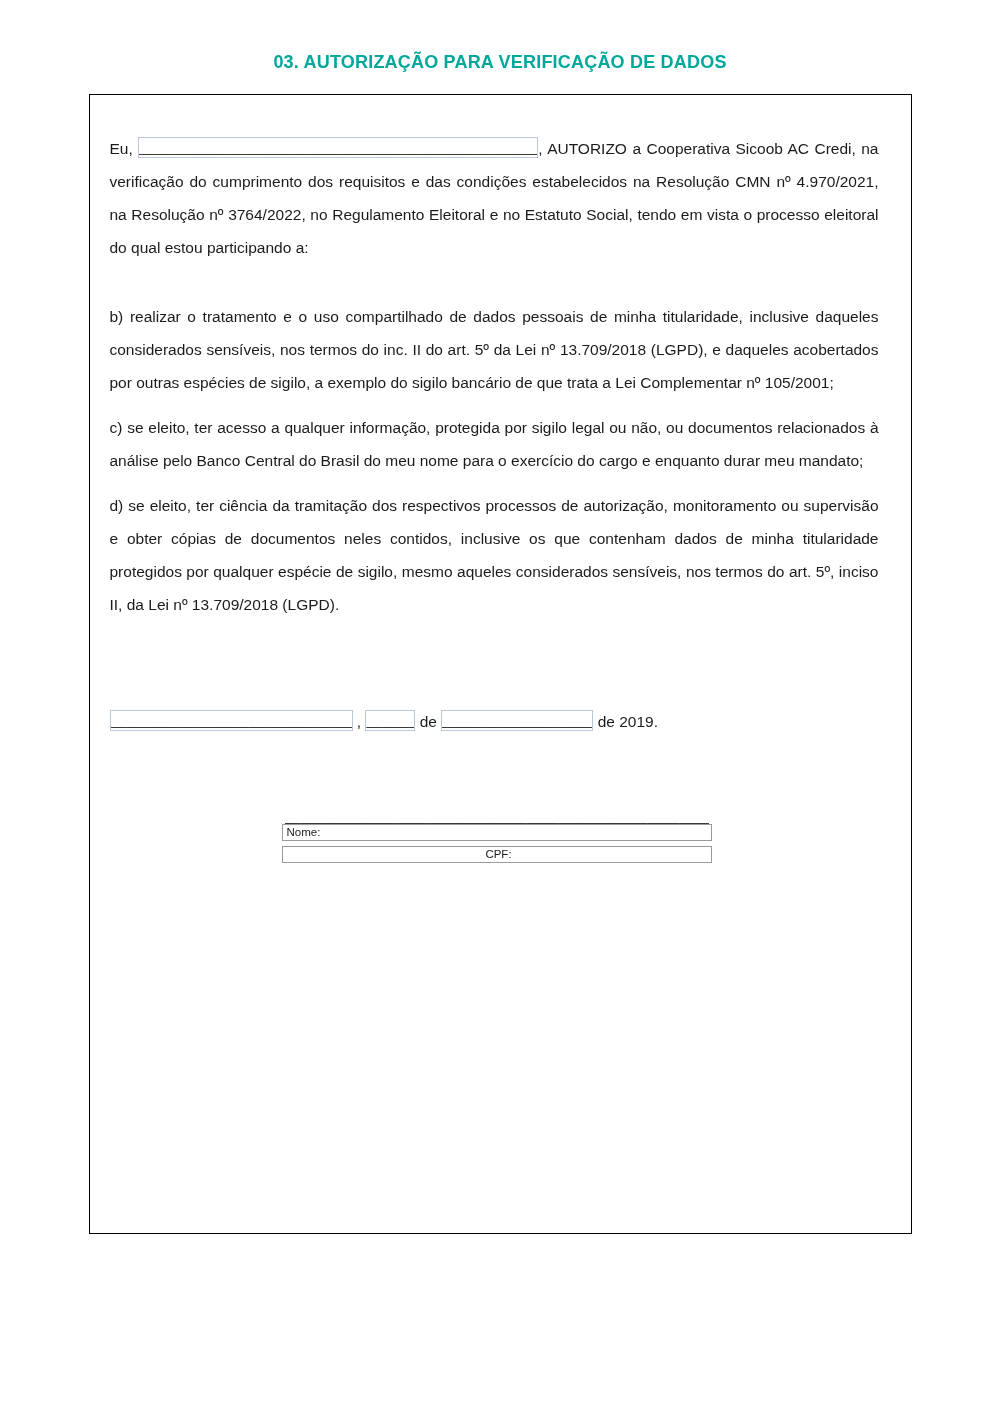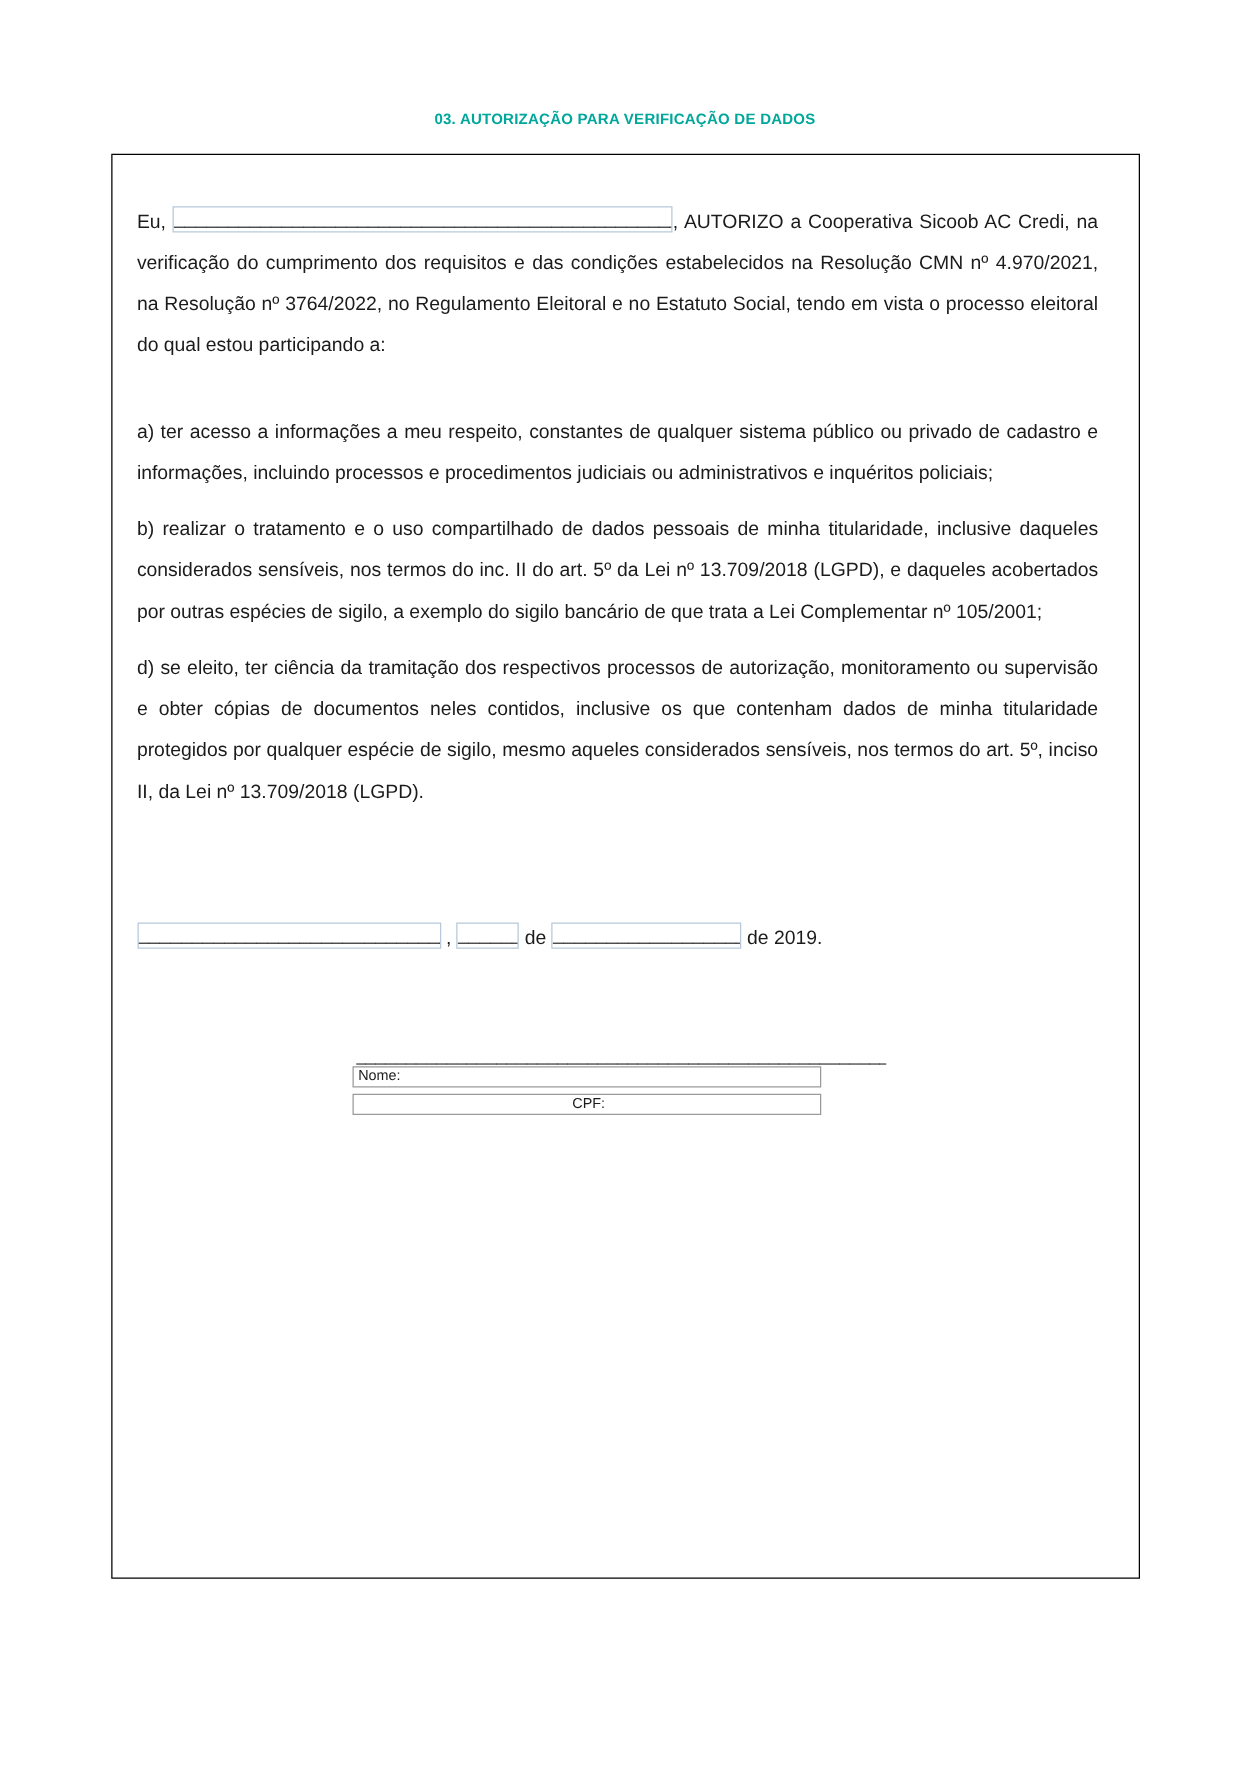--- a/index.html
+++ b/index.html
@@ -16,23 +16,23 @@
   }
   body {
     width: 1000px;
     height: 1414px;
     font-family: "Liberation Sans", sans-serif;
     color: var(--text);
     position: relative;
   }
   .doc-title {
     margin: 0;
-    padding-top: 88px;
+    padding-top: 52px;
     text-align: center;
-    font-size: 12px;
+    font-size: 18px;
     font-weight: bold;
     color: var(--accent);
     letter-spacing: 0.2px;
   }
   .content-box {
     width: 823px;
     height: 1140px;
     margin: 21px auto 0 auto;
     border: 1.6px solid #000000;
     padding: 37px 32px 0 20px;
@@ -76,21 +76,21 @@
     width: 424px;
     height: 14px;
     line-height: 12px;
     font-size: 14.5px;
     overflow: hidden;
     white-space: nowrap;
     margin-left: 3px;
     color: #2e2e2e;
   }
   .sig-box {
-    width: 375px;
+    width: 430px;
     height: 17px;
     border: 1px solid var(--sig-border);
     font-size: 11.5px;
     line-height: 15px;
     padding-left: 4px;
     background: #ffffff;
   }
   .sig-box + .sig-box {
     margin-top: 5px;
     text-align: center;
@@ -101,24 +101,24 @@
 
 <h1 class="doc-title">03. AUTORIZAÇÃO PARA VERIFICAÇÃO DE DADOS</h1>
 
 <div class="content-box">
 
   <p class="para intro"><span>Eu,</span>
     <span class="field name-blank"><span>________________________________________________________________</span></span><span>,</span>
     <span class="bold">AUTORIZO</span>
     <span>a Cooperativa Sicoob AC Credi, na verificação do cumprimento dos requisitos e das condições estabelecidos na Resolução CMN nº 4.970/2021, na Resolução nº 3764/2022, no Regulamento Eleitoral e no Estatuto Social, tendo em vista o processo eleitoral do qual estou participando a:</span></p>
 
-  <p class="para">a) ter acesso a informações a meu respeito, constantes de qualquer sistema público ou privado de cadastro e informações, incluindo processos e procedimentos judiciais ou administrativos e inquéritos policiais;</p>
 
   <p class="para">b) realizar o tratamento e o uso compartilhado de dados pessoais de minha titularidade, inclusive daqueles considerados sensíveis, nos termos do inc. II do art. 5º da Lei nº 13.709/2018 (LGPD), e daqueles acobertados por outras espécies de sigilo, a exemplo do sigilo bancário de que trata a Lei Complementar nº 105/2001;</p>
 
+  <p class="para">c) se eleito, ter acesso a qualquer informação, protegida por sigilo legal ou não, ou documentos relacionados à análise pelo Banco Central do Brasil do meu nome para o exercício do cargo e enquanto durar meu mandato;</p>
 
   <p class="para">d) se eleito, ter ciência da tramitação dos respectivos processos de autorização, monitoramento ou supervisão e obter cópias de documentos neles contidos, inclusive os que contenham dados de minha titularidade protegidos por qualquer espécie de sigilo, mesmo aqueles considerados sensíveis, nos termos do art. 5º, inciso II, da Lei nº 13.709/2018 (LGPD).</p>
 
   <p class="date-line"><span class="field city-blank"><span>________________________________________</span></span>
     <span>,</span>
     <span class="field day-blank"><span>__________</span></span>
     <span>de</span>
     <span class="field month-blank"><span>__________________________</span></span>
     <span>de 2019.</span></p>
 

